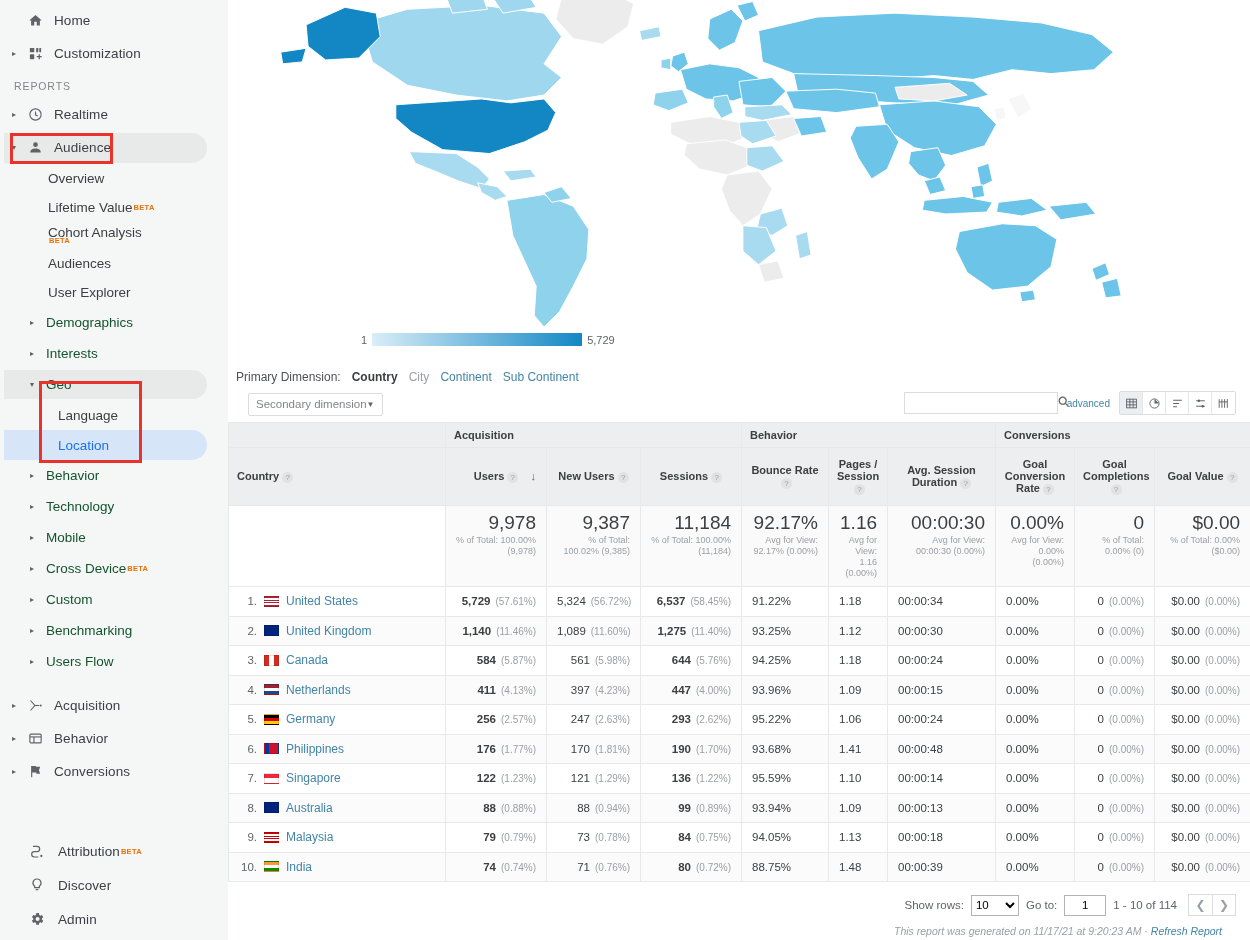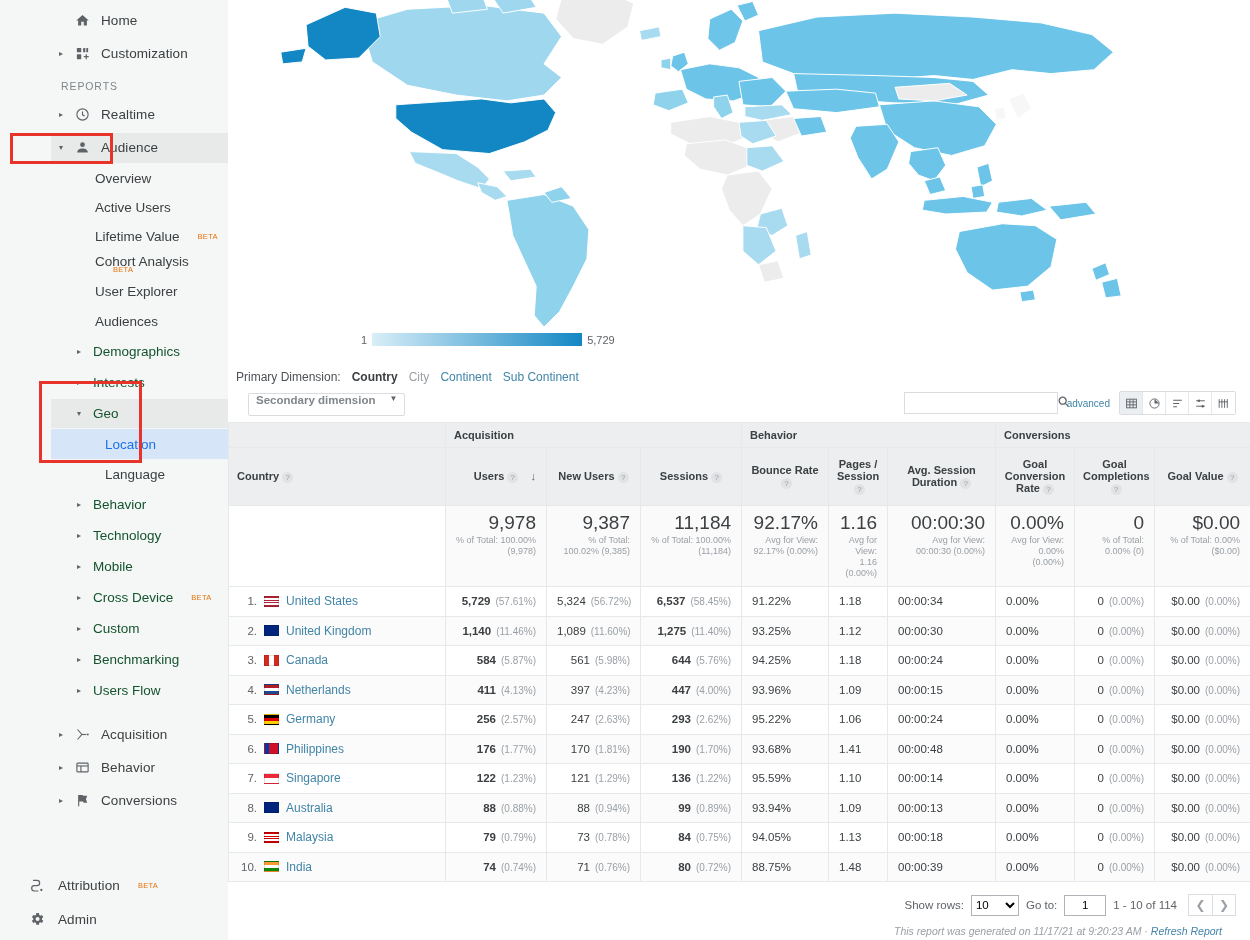--- a/index.html
+++ b/index.html
@@ -11,21 +11,20 @@
     overflow:hidden;
   }
   #app { display:flex; width:1250px; height:940px; }
 
   
   #sidebar {
     width:228px; height:940px; flex:0 0 228px;
     background:#f5f7f6;
     position:relative;
     padding-top:4px;
-    padding-left:47px;
   }
   .nav-row {
     display:flex; align-items:center;
     height:33px;
     padding-left:6px;
     position:relative;
     cursor:pointer;
     white-space:nowrap;
   }
   .nav-row .caret {
@@ -76,22 +75,22 @@
     position:relative; z-index:1;
   }
   .lvl2 .lvl2-label { font-size:13.5px; color:#14532d; position:relative; z-index:1; padding-left:2px; }
   .lvl3 {
     display:flex; align-items:center; height:30px;
     padding-left:58px; position:relative; cursor:pointer;
   }
   .lvl3 .lvl3-label { font-size:13.5px; color:#3c4043; position:relative; z-index:1; }
   .lvl3.active .lvl3-label { color:#1a73e8; }
   .beta {
-    font-size:7.5px; color:#e8710a; font-weight:400;
-    vertical-align:super; letter-spacing:.3px; margin-left:18px;
+    font-size:7.5px; color:#e8710a; font-weight:700;
+    vertical-align:super; letter-spacing:.3px; margin-left:1px;
     position:relative; z-index:1;
   }
   .beta.below { vertical-align:baseline; display:block; margin-top:-4px; }
   .bottom-nav { position:absolute; left:0; bottom:0; width:228px; padding-bottom:4px; }
   .bottom-nav .nav-row { height:34px; }
   .bottom-nav .nav-icon { width:30px; flex:0 0 30px; }
 
   
   .redbox { position:absolute; border:3px solid #e8332a; z-index:5; pointer-events:none; }
 
@@ -112,22 +111,22 @@
   #dimbar { padding:8px 0 0 8px; font-size:12px; display:flex; align-items:baseline; gap:11px; }
   #dimbar .dim-lead { color:#4d5156; }
   #dimbar .dim-active { font-weight:700; color:#3c4043; border-bottom:0; }
   #dimbar .dim-link { color:#4285a7; cursor:pointer; }
   #dimbar .dim-link.grey { color:#9aa0a6; }
 
   
   #toolbar { display:flex; align-items:center; padding:8px 0 6px 20px; height:38px; position:relative; }
   #secondary-dim {
     height:23px; border:1px solid #dadce0; background:#fff;
-    border-radius:2px; display:flex; align-items:flex-start; gap:14px;
-    padding:0 7px; font-size:11.5px; color:#80868b; cursor:pointer;font-weight:bold;
+    border-radius:2px; display:flex; align-items:center; 
+    padding:0 7px; font-size:11.5px; color:#80868b; cursor:pointer;
   }
   #secondary-dim .dd { font-size:8px; color:#5f6368; }
   #tb-right { position:absolute; right:14px; top:7px; display:flex; align-items:center; gap:9px; }
   #search-box {
     width:154px; height:22px; border:1px solid #dadce0; background:#fff;
     display:flex; align-items:center; padding:0 4px 0 6px;
   }
   #search-box input { border:0; outline:none; flex:1; font-size:11px; font-family:inherit; background:transparent; }
   .adv-link { font-size:10px; color:#4285a7; cursor:pointer; }
   #view-btns { display:flex; border:1px solid #dadce0; border-radius:2px; overflow:hidden; }
@@ -242,59 +241,56 @@
             <path d="M3.5 20c0-4.2 3.8-6.5 8.5-6.5s8.5 2.3 8.5 6.5z"></path>
           </svg>
       </span>
       <span class="nav-label">Audience</span>
     </div>
 
     <div class="sub-row">
       <span class="sub-label">Overview</span>
     </div>
     <div class="sub-row">
-      <span class="sub-label">Active Users</span>
-    </div>
-    <div class="sub-row">
       <span class="sub-label">Lifetime Value</span>
       <span class="beta">BETA</span>
     </div>
     <div class="sub-row" style="height:26px;">
       <div style="position:relative;z-index:1;">
         <span class="sub-label">Cohort Analysis</span>
         <span class="beta below">BETA</span>
       </div>
     </div>
+    <div class="sub-row" style="height:30px;">
+      <span class="sub-label">Audiences</span>
+    </div>
     <div class="sub-row">
       <span class="sub-label">User Explorer</span>
-    </div>
-    <div class="sub-row" style="height:30px;">
-      <span class="sub-label">Audiences</span>
     </div>
 
     <div class="lvl2">
       <span class="caret">▸</span>
       <span class="lvl2-label">Demographics</span>
     </div>
     <div class="lvl2">
       <span class="caret">▸</span>
       <span class="lvl2-label">Interests</span>
     </div>
 
     <div class="lvl2">
       <span class="pill grey" style="left:4px;top:1px;height:29px;"></span>
       <span class="caret">▾</span>
       <span class="lvl2-label">Geo</span>
     </div>
+    <div class="lvl3">
+      <span class="lvl3-label">Language</span>
+    </div>
     <div class="lvl3 active">
       <span class="pill blue" style="top:0;height:30px;"></span>
       <span class="lvl3-label">Location</span>
-    </div>
-    <div class="lvl3">
-      <span class="lvl3-label">Language</span>
     </div>
 
     <div class="lvl2">
       <span class="caret">▸</span>
       <span class="lvl2-label">Behavior</span>
     </div>
     <div class="lvl2">
       <span class="caret">▸</span>
       <span class="lvl2-label">Technology</span>
     </div>
@@ -358,20 +354,30 @@
       <div class="nav-row">
         <span class="caret empty">▸</span>
         <span class="nav-icon">
           <svg width="16" height="16" viewBox="0 0 24 24" fill="none" stroke="currentColor" stroke-width="1.8">
               <path d="M6 5h6a4 4 0 010 8H8a4 4 0 000 8h6"></path>
               <circle cx="18.5" cy="19.5" r="1.7" fill="currentColor" stroke="none"></circle>
             </svg>
         </span>
         <span class="nav-label">Attribution</span>
         <span class="beta">BETA</span>
+      </div>
+      <div class="nav-row">
+        <span class="caret empty">▸</span>
+        <span class="nav-icon">
+          <svg width="16" height="16" viewBox="0 0 24 24" fill="none" stroke="currentColor" stroke-width="1.8">
+              <path d="M12 3a6 6 0 00-3.5 10.9V16h7v-2.1A6 6 0 0012 3z"></path>
+              <path d="M10 19h4"></path>
+            </svg>
+        </span>
+        <span class="nav-label">Discover</span>
       </div>
       <div class="nav-row">
         <span class="caret empty">▸</span>
         <span class="nav-icon">
           <svg width="16" height="16" viewBox="0 0 24 24" fill="currentColor">
               <path d="M19.4 13a7.8 7.8 0 000-2l2-1.6-2-3.4-2.4 1a7.6 7.6 0 00-1.7-1L14.9 3h-4l-.4 2.9a7.6 7.6 0 00-1.7 1l-2.4-1-2 3.4 2 1.6a7.8 7.8 0 000 2l-2 1.6 2 3.4 2.4-1a7.6 7.6 0 001.7 1l.4 2.9h4l.4-2.9a7.6 7.6 0 001.7-1l2.4 1 2-3.4zM12.9 15a3 3 0 110-6 3 3 0 010 6z"></path>
             </svg>
         </span>
         <span class="nav-label">Admin</span>
       </div>

